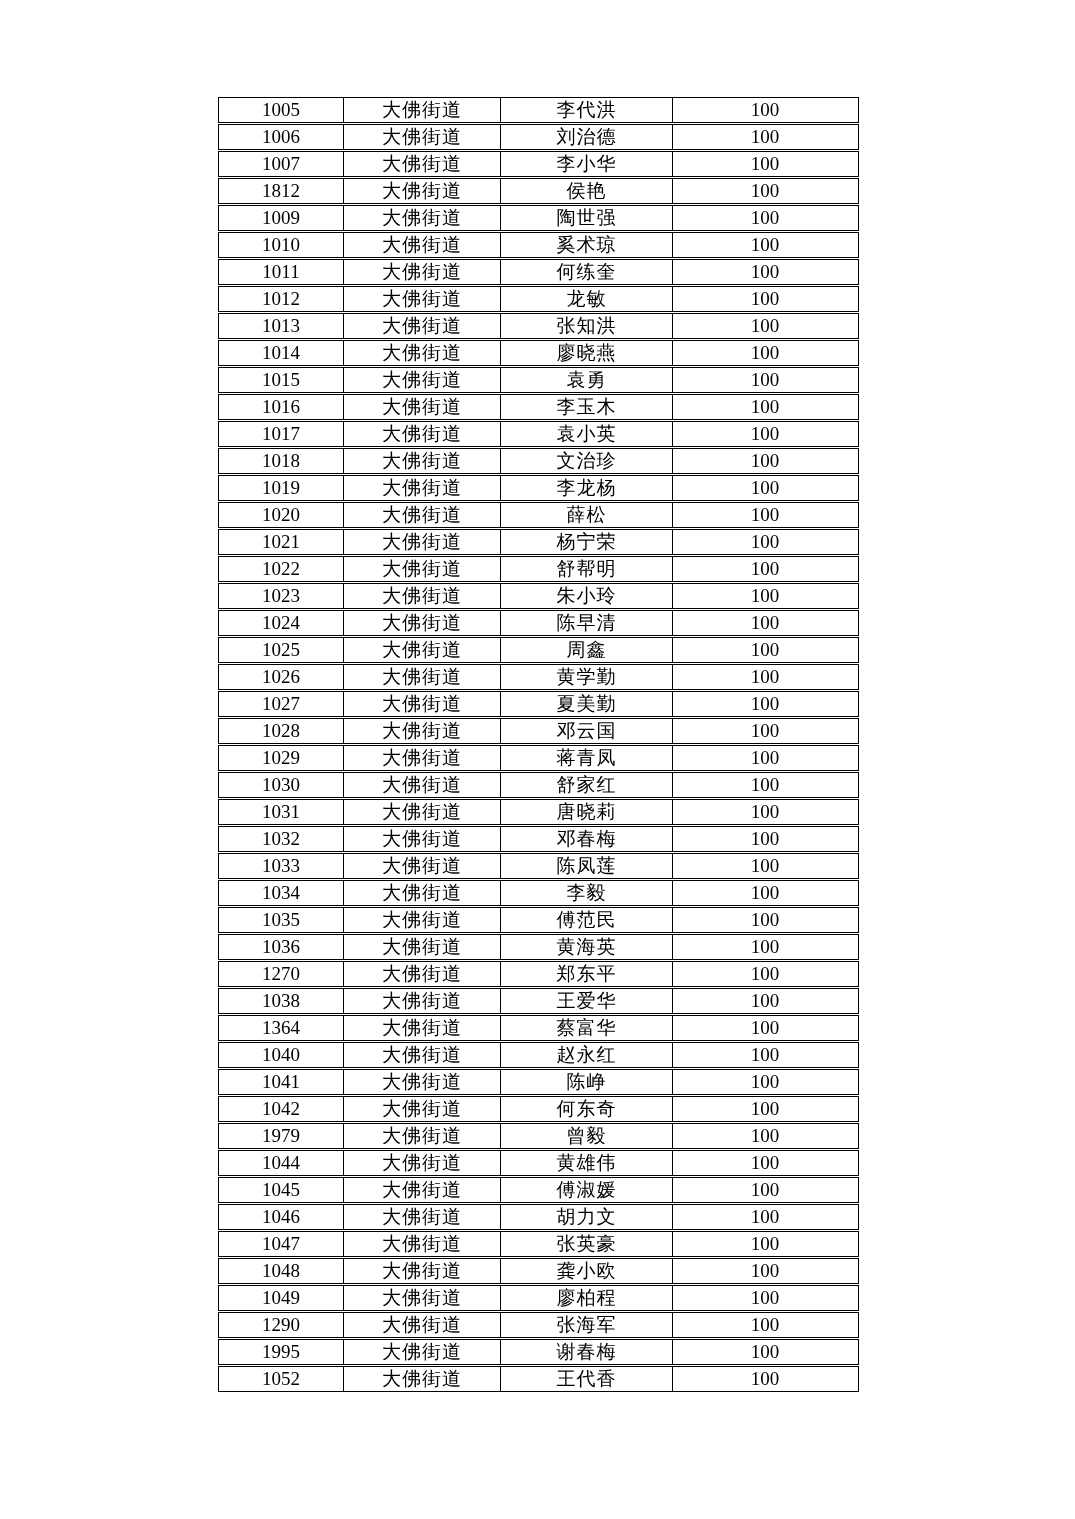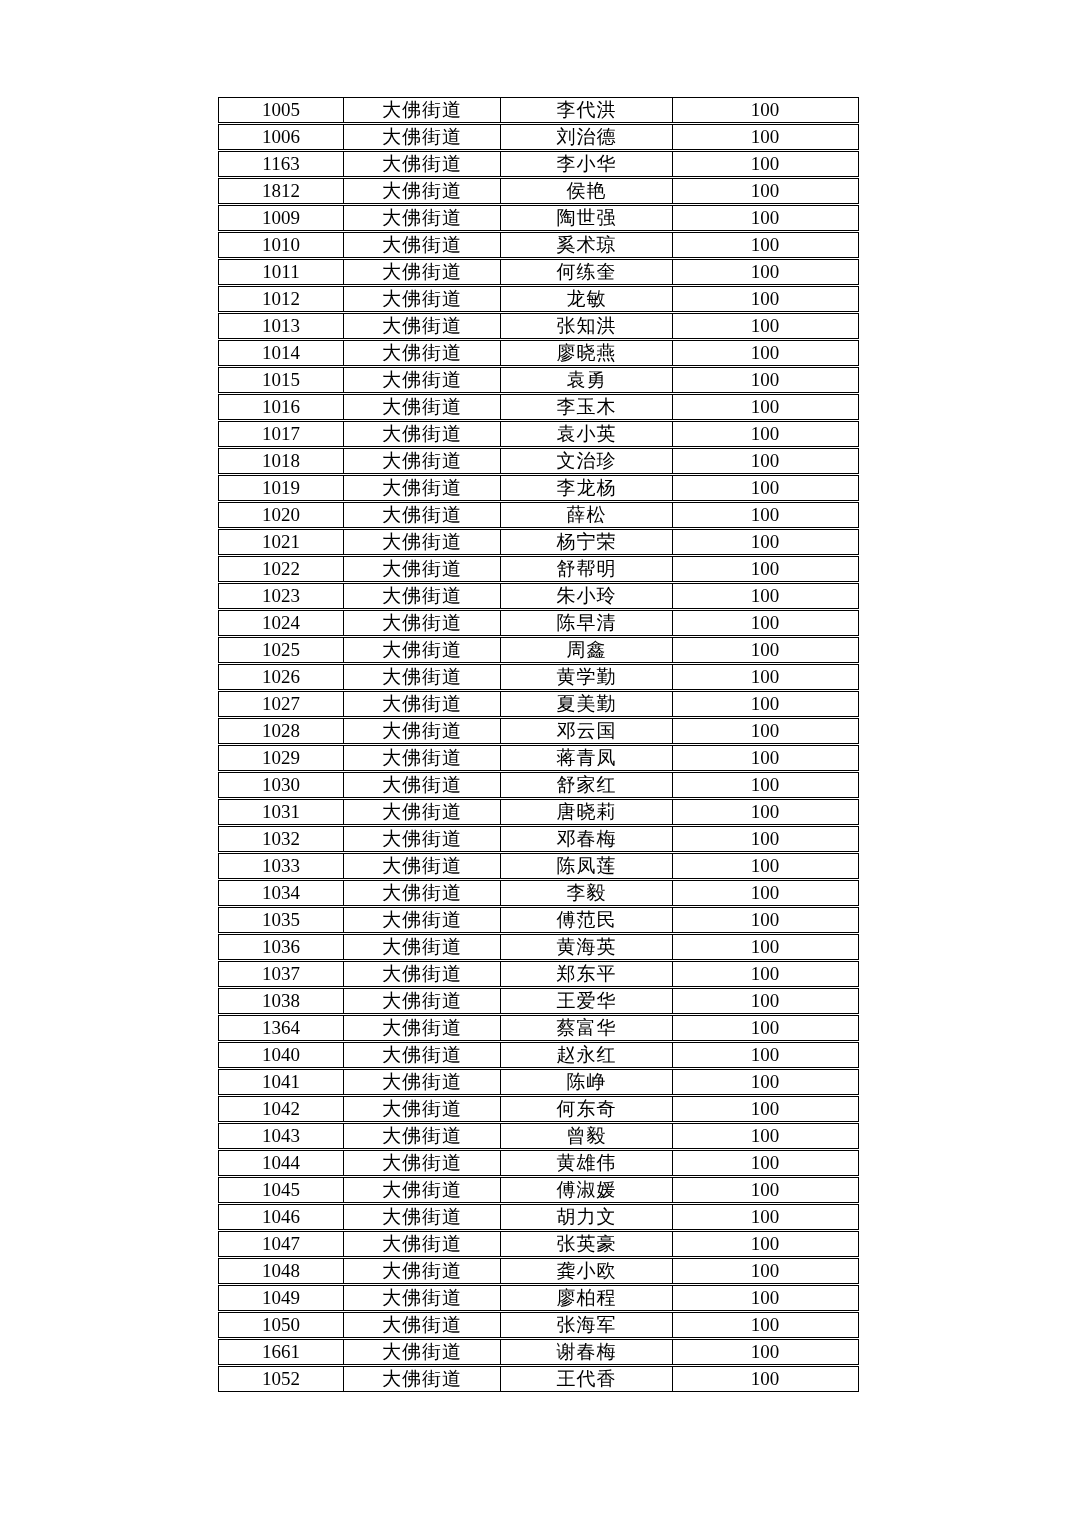--- a/index.html
+++ b/index.html
@@ -56,21 +56,21 @@
   </div>
 
   <div class="row">
     <div class="cell c-id">1006</div>
     <div class="cell c-street">大佛街道</div>
     <div class="cell c-name">刘治德</div>
     <div class="cell c-score">100</div>
   </div>
 
   <div class="row">
-    <div class="cell c-id">1163</div>
+    <div class="cell c-id">1007</div>
     <div class="cell c-street">大佛街道</div>
     <div class="cell c-name">李小华</div>
     <div class="cell c-score">100</div>
   </div>
 
   <div class="row">
     <div class="cell c-id">1812</div>
     <div class="cell c-street">大佛街道</div>
     <div class="cell c-name">侯艳</div>
     <div class="cell c-score">100</div>
@@ -266,21 +266,21 @@
   </div>
 
   <div class="row">
     <div class="cell c-id">1036</div>
     <div class="cell c-street">大佛街道</div>
     <div class="cell c-name">黄海英</div>
     <div class="cell c-score">100</div>
   </div>
 
   <div class="row">
-    <div class="cell c-id">1037</div>
+    <div class="cell c-id">1270</div>
     <div class="cell c-street">大佛街道</div>
     <div class="cell c-name">郑东平</div>
     <div class="cell c-score">100</div>
   </div>
 
   <div class="row">
     <div class="cell c-id">1038</div>
     <div class="cell c-street">大佛街道</div>
     <div class="cell c-name">王爱华</div>
     <div class="cell c-score">100</div>
@@ -308,21 +308,21 @@
   </div>
 
   <div class="row">
     <div class="cell c-id">1042</div>
     <div class="cell c-street">大佛街道</div>
     <div class="cell c-name">何东奇</div>
     <div class="cell c-score">100</div>
   </div>
 
   <div class="row">
-    <div class="cell c-id">1043</div>
+    <div class="cell c-id">1979</div>
     <div class="cell c-street">大佛街道</div>
     <div class="cell c-name">曾毅</div>
     <div class="cell c-score">100</div>
   </div>
 
   <div class="row">
     <div class="cell c-id">1044</div>
     <div class="cell c-street">大佛街道</div>
     <div class="cell c-name">黄雄伟</div>
     <div class="cell c-score">100</div>
@@ -357,28 +357,28 @@
   </div>
 
   <div class="row">
     <div class="cell c-id">1049</div>
     <div class="cell c-street">大佛街道</div>
     <div class="cell c-name">廖柏程</div>
     <div class="cell c-score">100</div>
   </div>
 
   <div class="row">
-    <div class="cell c-id">1050</div>
+    <div class="cell c-id">1290</div>
     <div class="cell c-street">大佛街道</div>
     <div class="cell c-name">张海军</div>
     <div class="cell c-score">100</div>
   </div>
 
   <div class="row">
-    <div class="cell c-id">1661</div>
+    <div class="cell c-id">1995</div>
     <div class="cell c-street">大佛街道</div>
     <div class="cell c-name">谢春梅</div>
     <div class="cell c-score">100</div>
   </div>
 
   <div class="row">
     <div class="cell c-id">1052</div>
     <div class="cell c-street">大佛街道</div>
     <div class="cell c-name">王代香</div>
     <div class="cell c-score">100</div>

